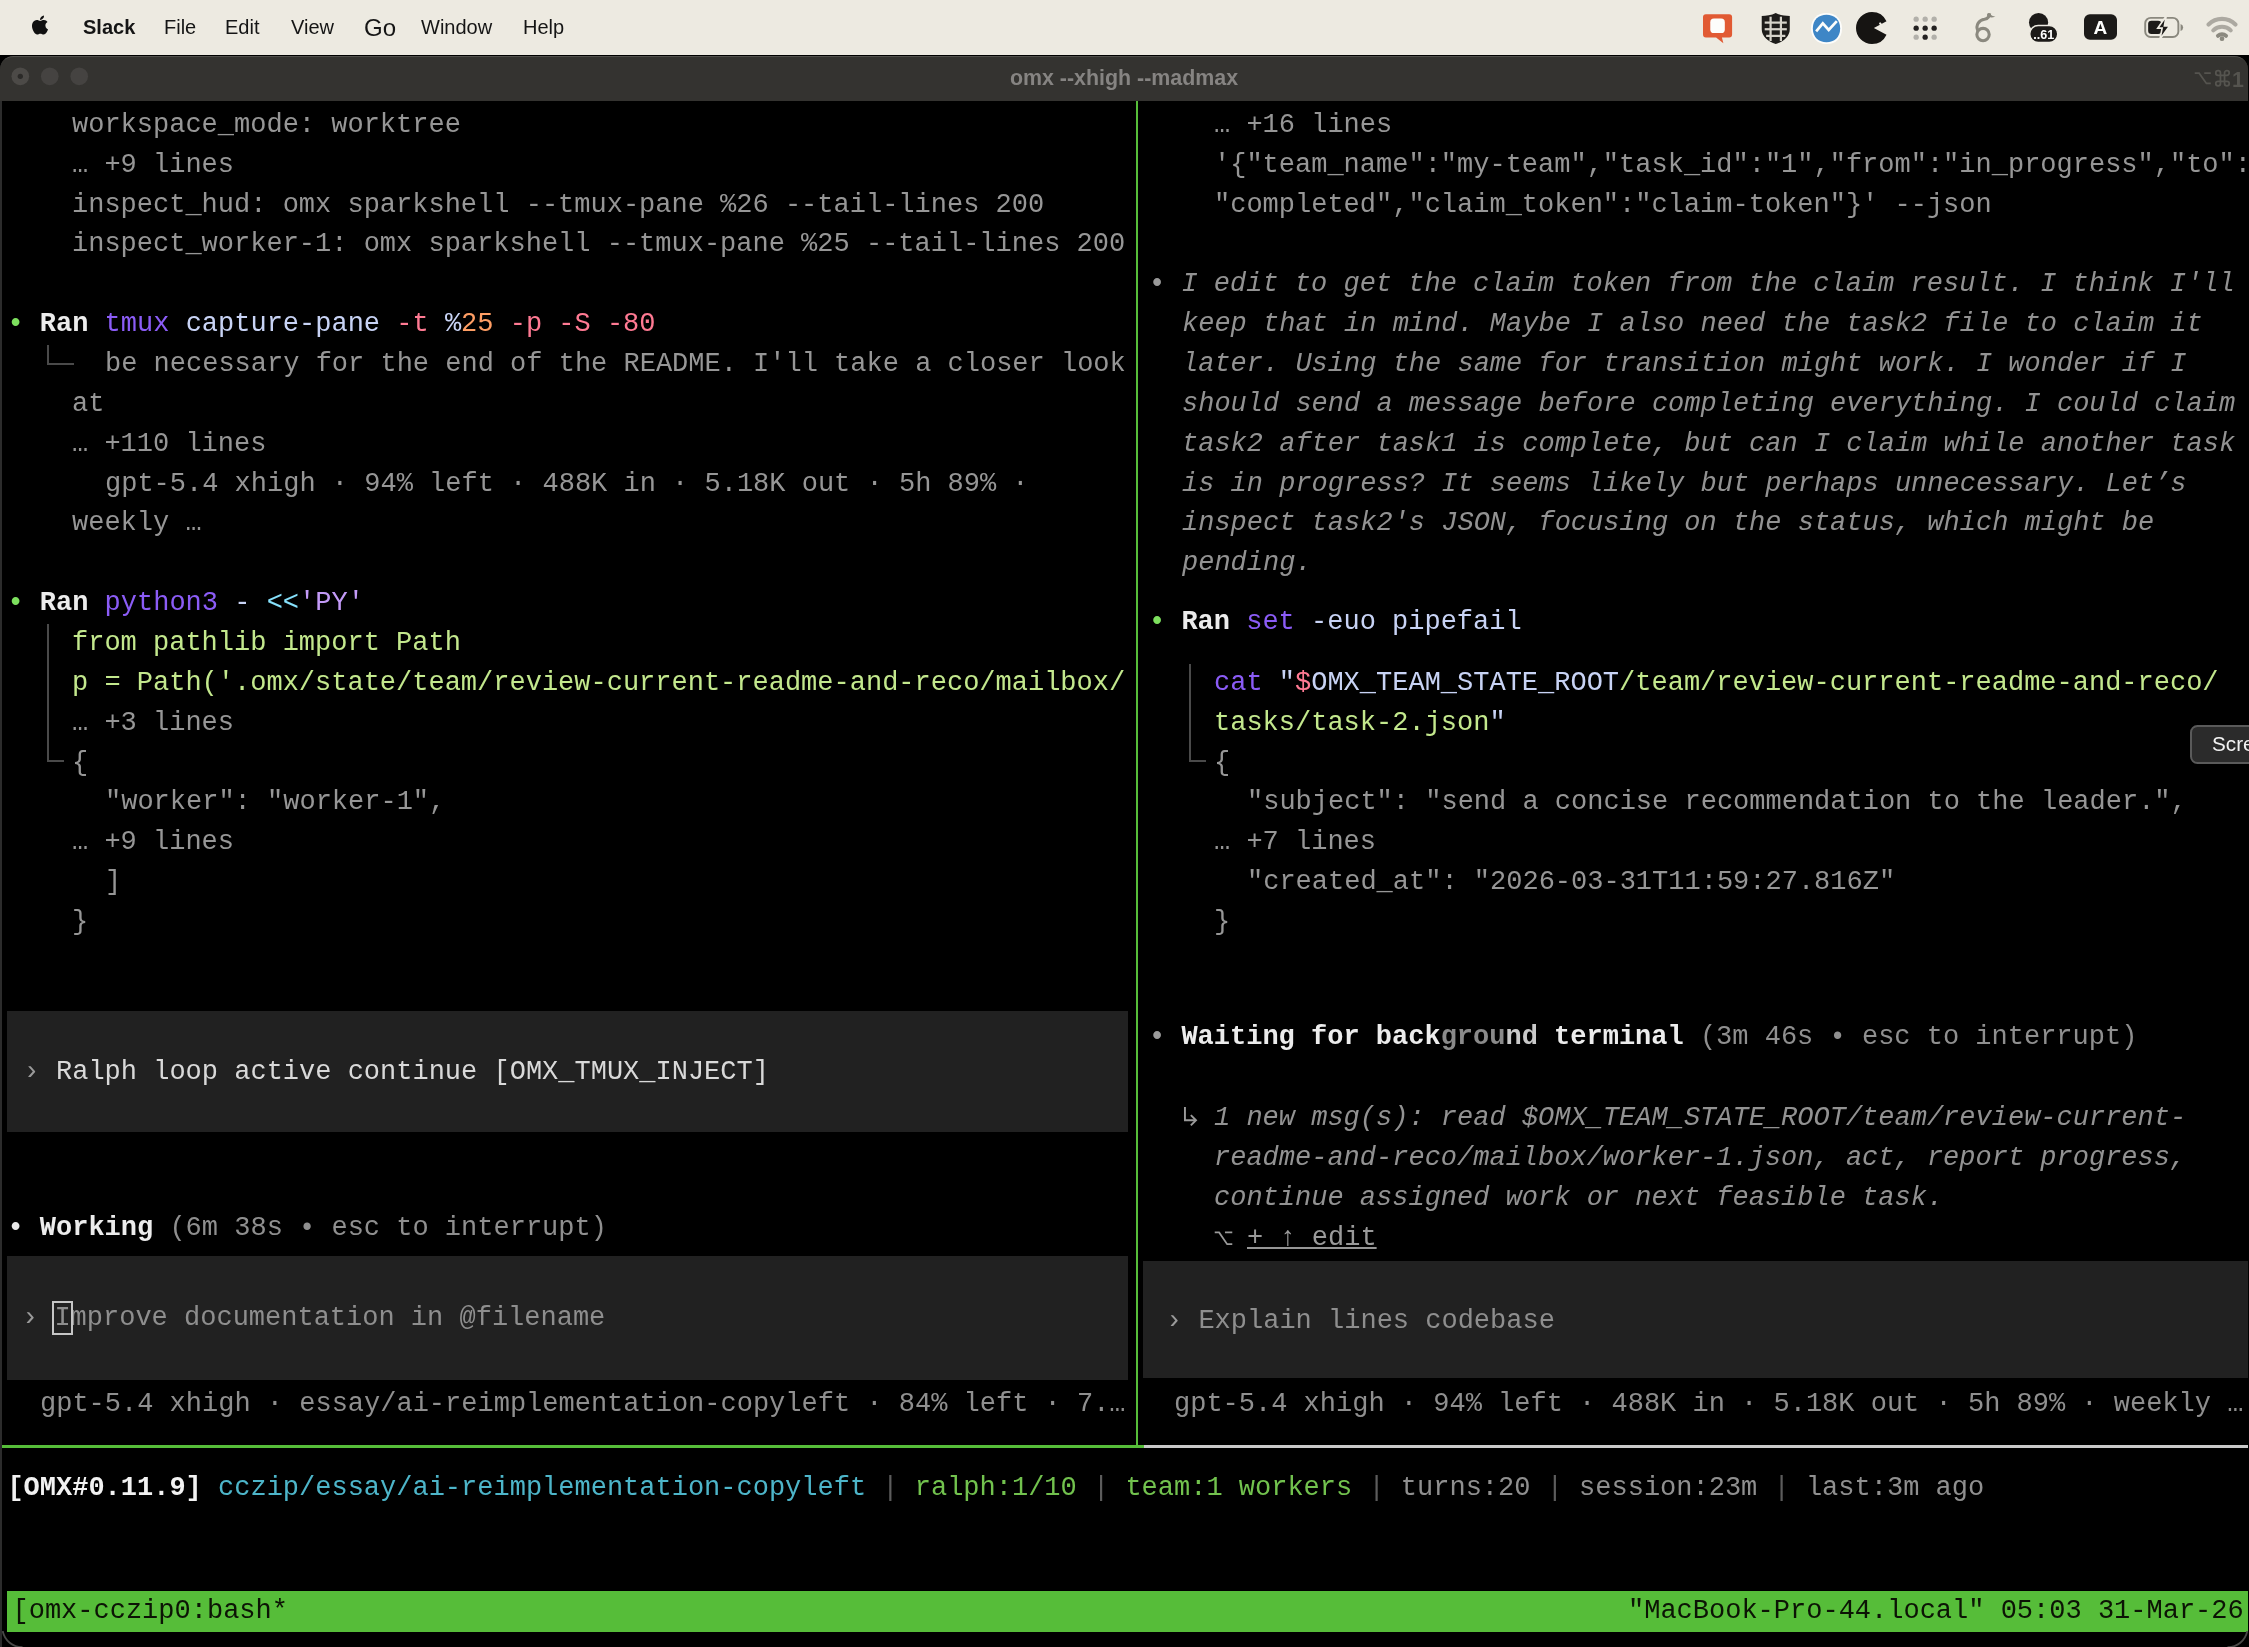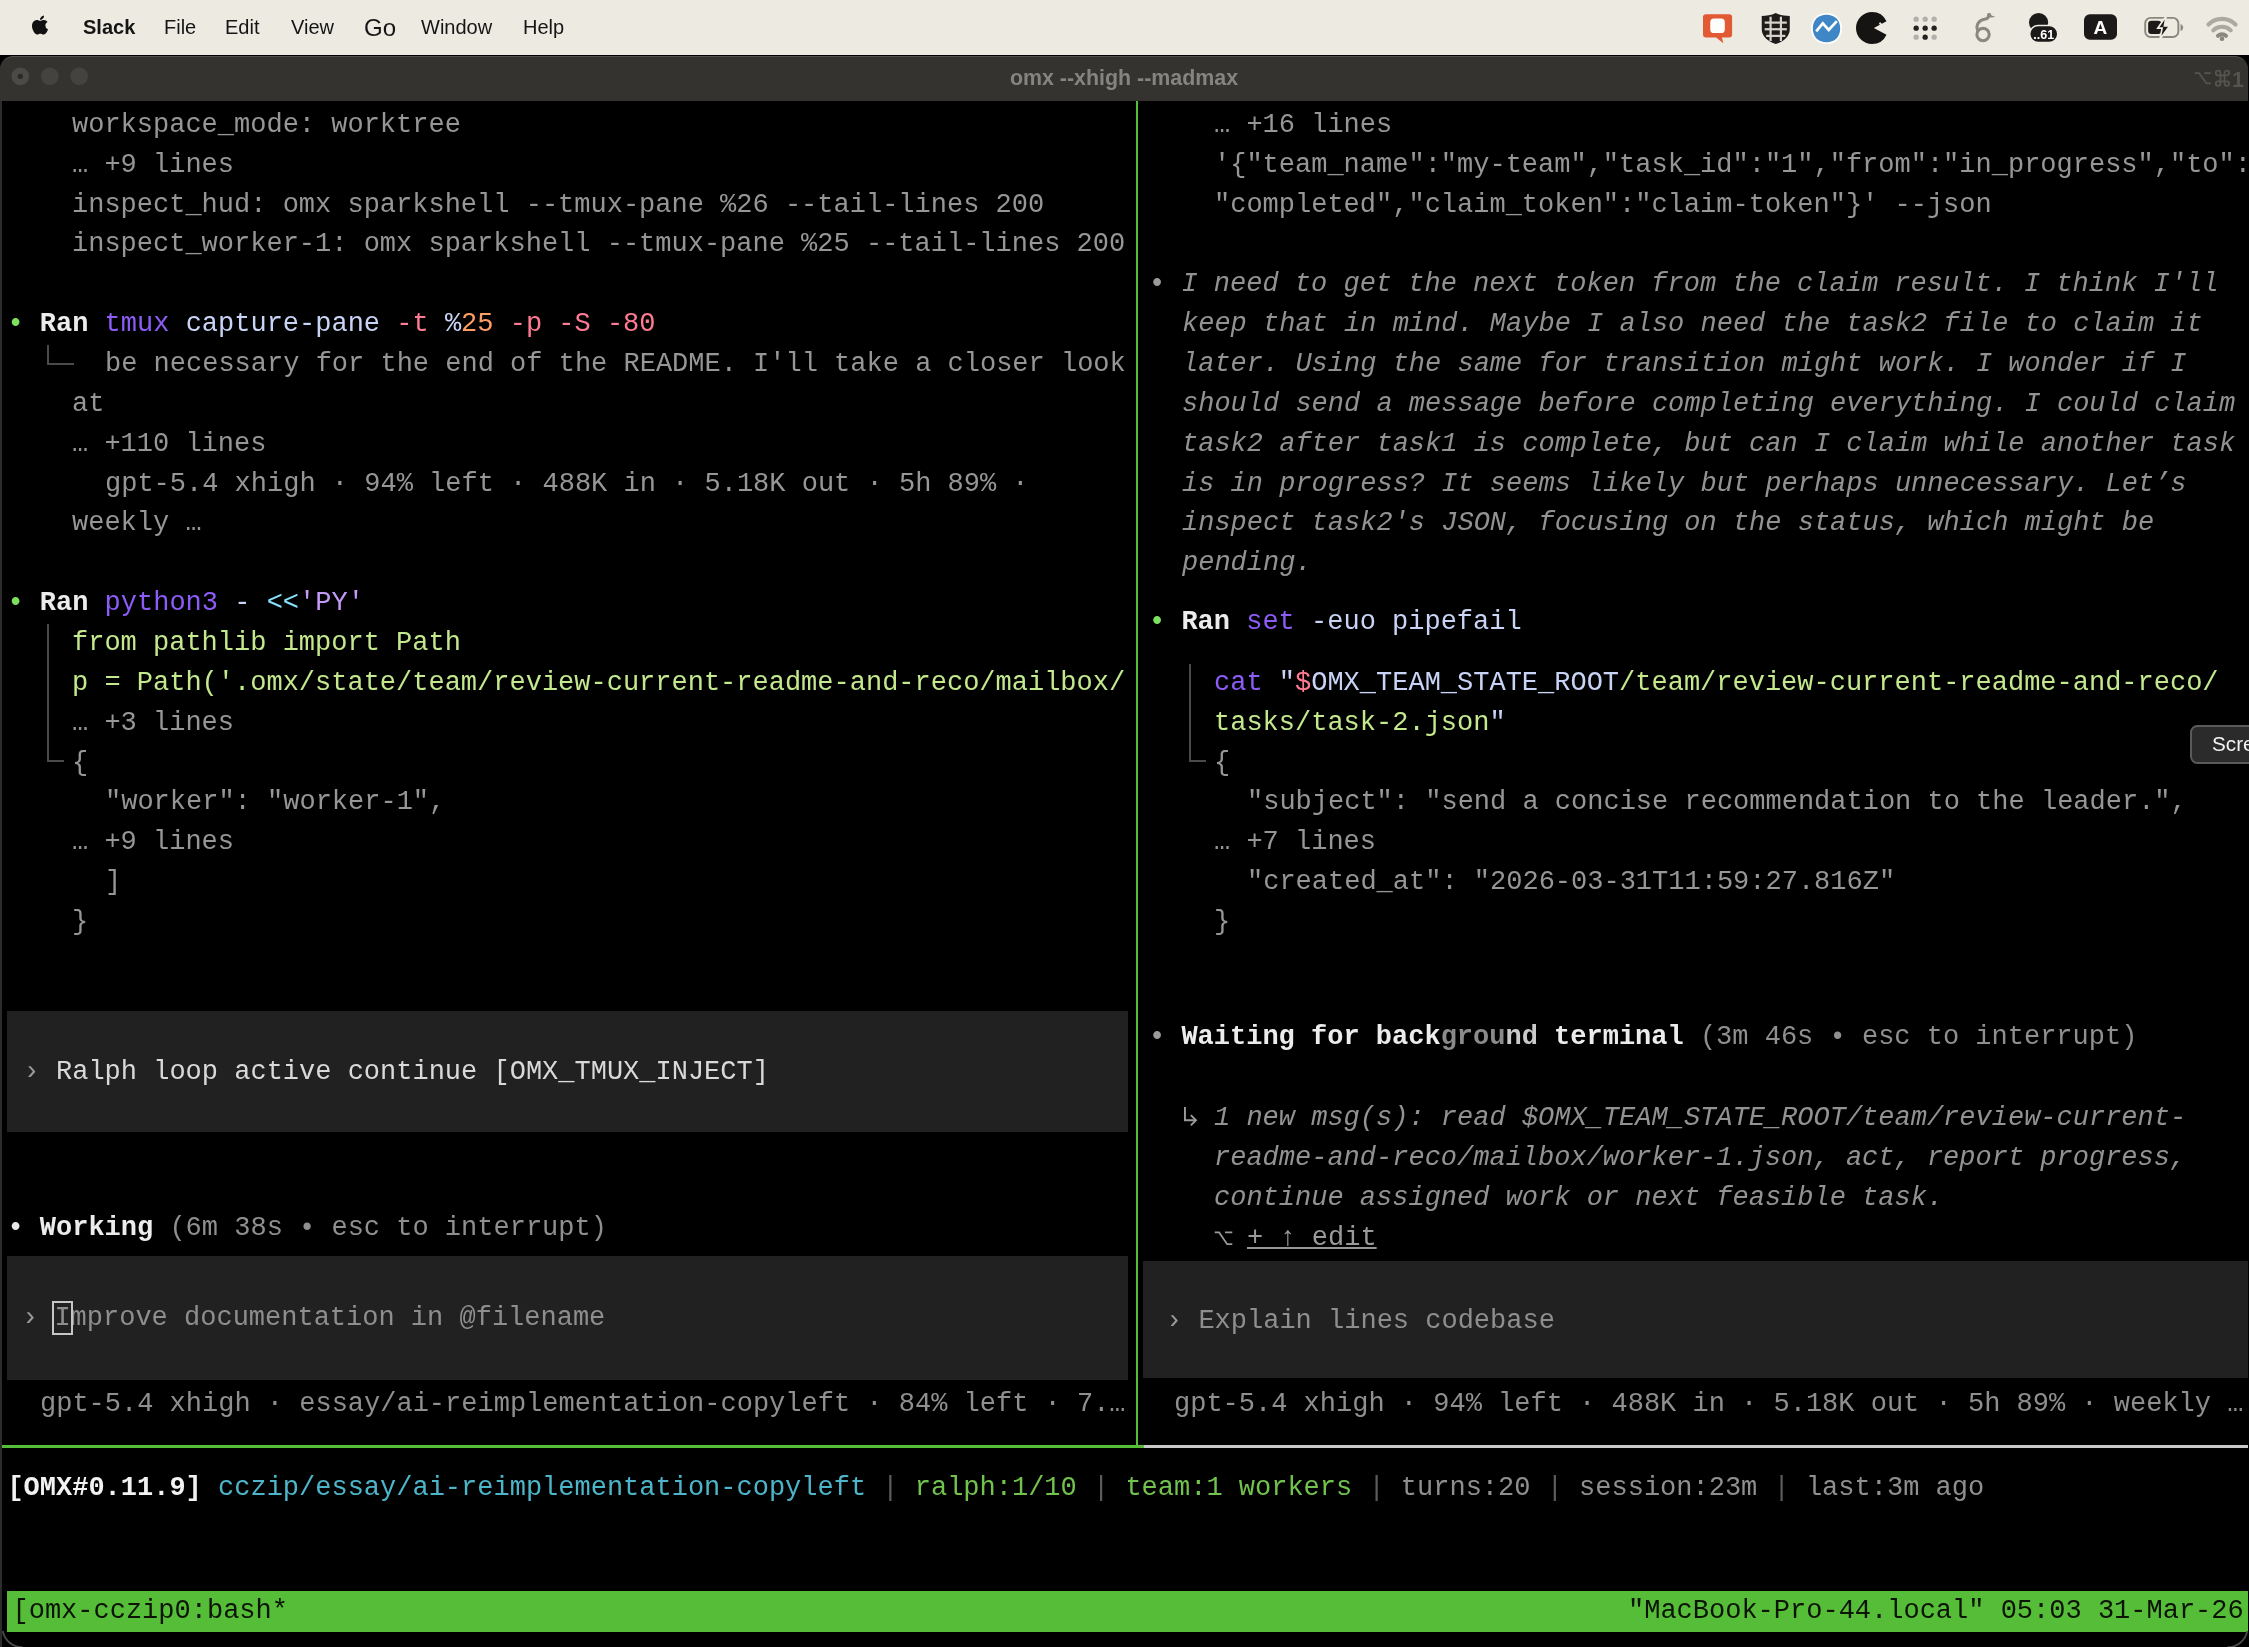--- a/index.html
+++ b/index.html
@@ -187,21 +187,21 @@
 <div class="ln" style="left:72px;top:822px;">… +9 lines</div>
 <div class="ln" style="left:105px;top:862px;">]</div>
 <div class="ln" style="left:72px;top:902px;">}</div>
 <div class="ln" style="left:23.6px;top:1052px;"><span class="g9">›</span> <span class="wht">Ralph loop active continue [OMX_TMUX_INJECT]</span></div>
 <div class="ln" style="left:7.4px;top:1176px;margin-top:32px;"><span class="bu">•</span> <span class="b">Working</span> <span class="g8">(6m 38s • esc to interrupt)</span></div>
 <div class="ln" style="left:22px;top:1298px;"><span class="g9">›</span> <span class="ph"><span class="cur">I</span>mprove documentation in @filename</span></div>
 <div class="ln" style="left:40px;top:1384px;"><span class="g8">gpt-5.4 xhigh · essay/ai-reimplementation-copyleft · 84% left · 7.…</span></div>
 <div class="ln" style="left:1214px;top:105px;">… +16 lines</div>
 <div class="ln" style="left:1214px;top:145px;">'{"team_name":"my-team","task_id":"1","from":"in_progress","to":</div>
 <div class="ln" style="left:1214px;top:185px;">"completed","claim_token":"claim-token"}' --json</div>
-<div class="ln" style="left:1149px;top:264px;"><span class="bug">•</span> <span class="it">I need to get the next token from the claim result. I think I'll</span></div>
+<div class="ln" style="left:1149px;top:264px;"><span class="bug">•</span> <span class="it">I edit to get the claim token from the claim result. I think I'll</span></div>
 <div class="ln" style="left:1182px;top:304px;"><span class="it">keep that in mind. Maybe I also need the task2 file to claim it</span></div>
 <div class="ln" style="left:1182px;top:344px;"><span class="it">later. Using the same for transition might work. I wonder if I</span></div>
 <div class="ln" style="left:1182px;top:384px;"><span class="it">should send a message before completing everything. I could claim</span></div>
 <div class="ln" style="left:1182px;top:424px;"><span class="it">task2 after task1 is complete, but can I claim while another task</span></div>
 <div class="ln" style="left:1182px;top:464px;"><span class="it">is in progress? It seems likely but perhaps unnecessary. Let’s</span></div>
 <div class="ln" style="left:1182px;top:503px;"><span class="it">inspect task2's JSON, focusing on the status, which might be</span></div>
 <div class="ln" style="left:1182px;top:543px;"><span class="it">pending.</span></div>
 <div class="ln" style="left:1149px;top:602px;"><span class="gb">•</span> <span class="b">Ran</span> <span class="blu">set</span> <span class="lav">-euo pipefail</span></div>
 <div class="ln" style="left:1214px;top:663px;"><span class="blu">cat</span> <span class="lav">"</span><span class="pnk">$</span><span class="lav">OMX_TEAM_STATE_ROOT</span><span class="grn">/team/review-current-readme-and-reco/</span></div>
 <div class="ln" style="left:1214px;top:703px;"><span class="grn">tasks/task-2.json</span><span class="lav">"</span></div>

